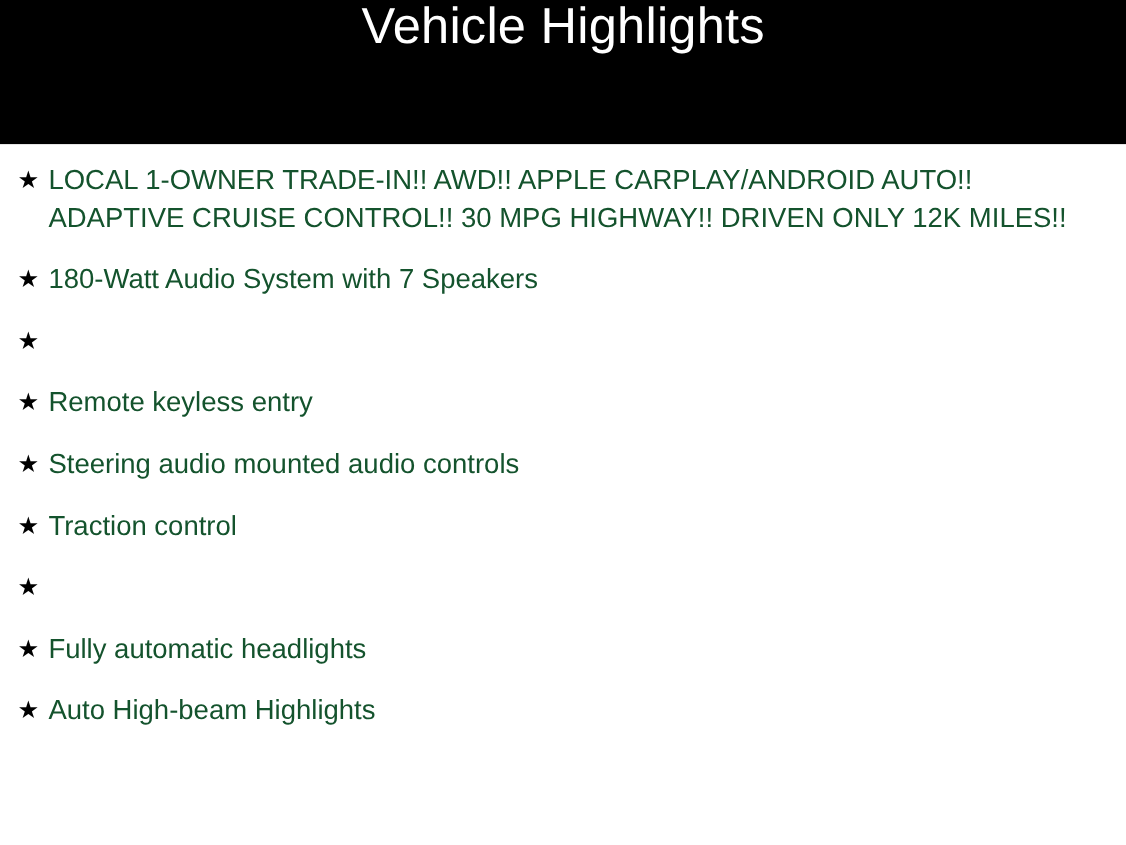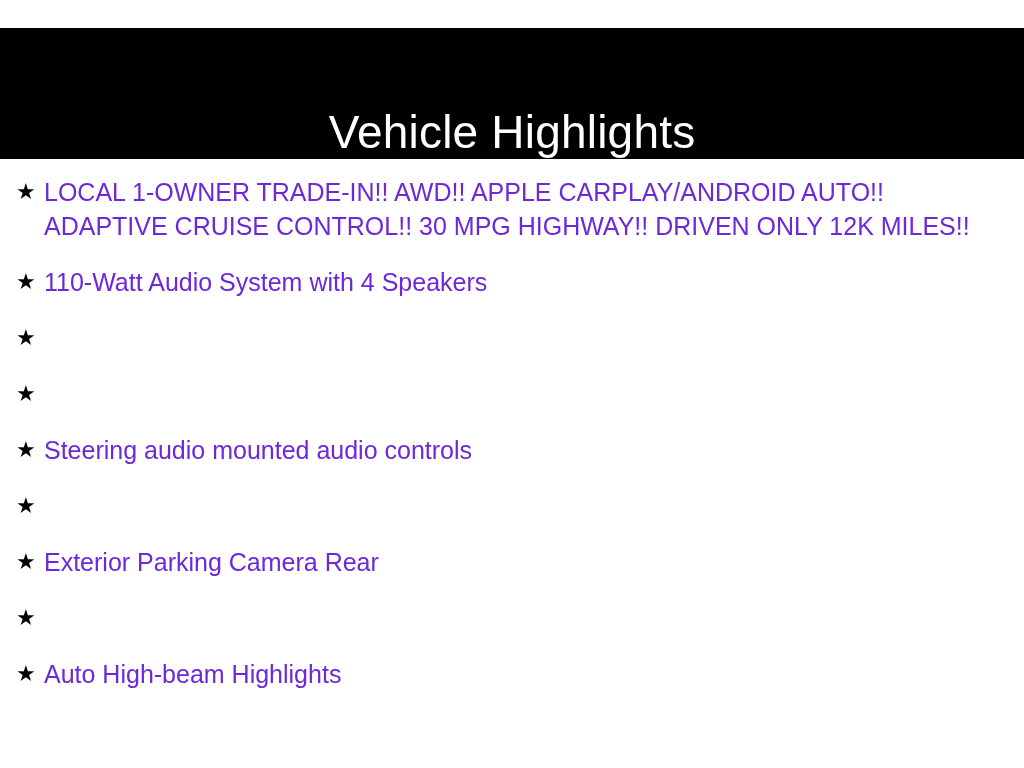--- a/index.html
+++ b/index.html
@@ -16,23 +16,22 @@
     position: relative;
     width: 1024px;
     height: 768px;
     background: #ffffff;
   }
   .header-bar {
     width: 100%;
     height: 131px;
     background: #000000;
     display: flex;
-    align-items: flex-end;
+    align-items: flex-start;
     justify-content: center;
-    margin-top: 28px;
   }
   .header-title {
     color: #ffffff;
     font-size: 46px;
     font-weight: normal;
     letter-spacing: 0.2px;
     line-height: 1;
     margin: 0;
     padding-bottom: 4px;
   }
@@ -49,21 +48,21 @@
   .bullet-star {
     flex: 0 0 auto;
     width: 30px;
     color: #000000;
     font-size: 22px;
     line-height: 34px;
     text-align: left;
     padding-left: 2px;
   }
   .item-text {
-    color: #6d28d9;
+    color: #14532d;
     font-size: 25px;
     line-height: 34px;
     font-weight: normal;
     max-width: 960px;
   }
   .item-text.wrap-limit {
     max-width: 965px;
   }
 </style>
 </head>
@@ -77,47 +76,49 @@
 
   <ul class="highlights-list">
 
     <li class="highlight-item">
       <span class="bullet-star">★</span>
       <span class="item-text wrap-limit">LOCAL 1-OWNER TRADE-IN!! AWD!! APPLE CARPLAY/ANDROID AUTO!! ADAPTIVE CRUISE CONTROL!! 30 MPG HIGHWAY!! DRIVEN ONLY 12K MILES!!</span>
     </li>
 
     <li class="highlight-item">
       <span class="bullet-star">★</span>
-      <span class="item-text">110-Watt Audio System with 4 Speakers</span>
+      <span class="item-text">180-Watt Audio System with 7 Speakers</span>
     </li>
 
     <li class="highlight-item">
       <span class="bullet-star">★</span>
     </li>
 
     <li class="highlight-item">
       <span class="bullet-star">★</span>
+      <span class="item-text">Remote keyless entry</span>
     </li>
 
     <li class="highlight-item">
       <span class="bullet-star">★</span>
       <span class="item-text">Steering audio mounted audio controls</span>
     </li>
 
     <li class="highlight-item">
       <span class="bullet-star">★</span>
+      <span class="item-text">Traction control</span>
     </li>
 
     <li class="highlight-item">
       <span class="bullet-star">★</span>
-      <span class="item-text">Exterior Parking Camera Rear</span>
     </li>
 
     <li class="highlight-item">
       <span class="bullet-star">★</span>
+      <span class="item-text">Fully automatic headlights</span>
     </li>
 
     <li class="highlight-item">
       <span class="bullet-star">★</span>
       <span class="item-text">Auto High-beam Highlights</span>
     </li>
 
   </ul>
 
 </div>

